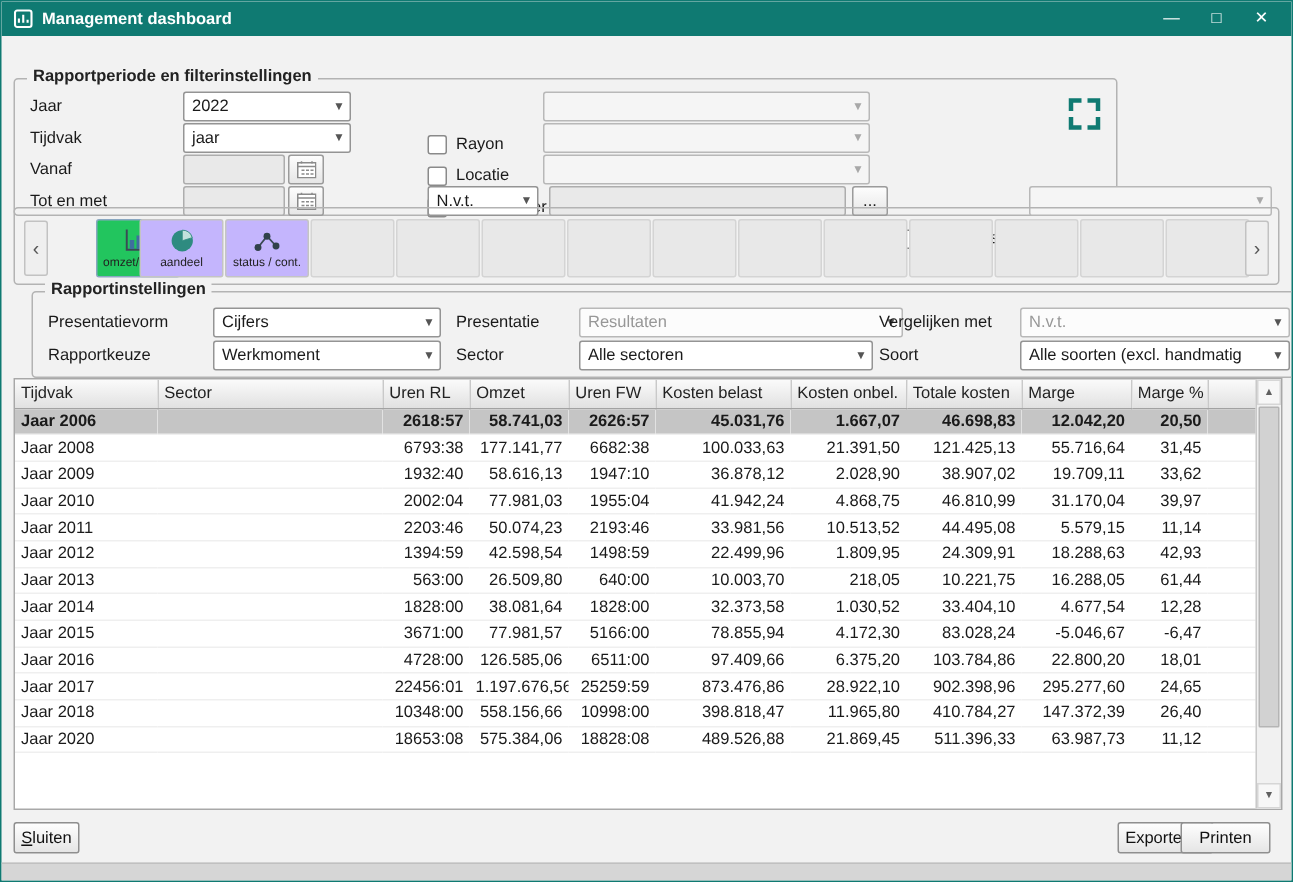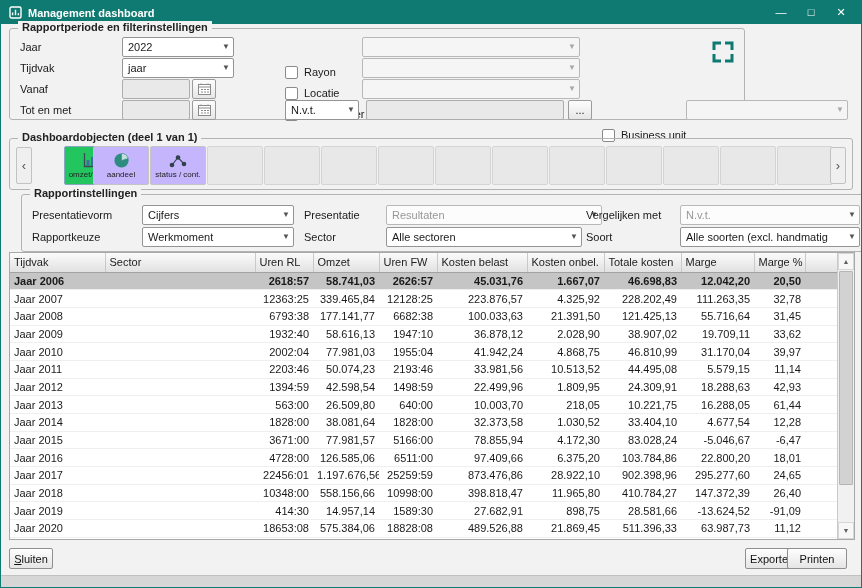--- a/index.html
+++ b/index.html
@@ -16,21 +16,21 @@
     display:flex; align-items:center; padding:0 8px; gap:6px; }
   .titlebar .title { font-weight:bold; flex:1; font-size:11px; }
   .winbtn { width:24px; text-align:center; font-size:11px; line-height:23px; color:#fff; }
 
   .client { position:absolute; left:0; top:23px; right:0; bottom:0; }
 
   
   .groupbox { position:absolute; border:1px solid #b3b3b3; border-radius:3px; }
   .groupbox > .legend { position:absolute; top:-8px; left:8px;
     background:#f2f2f2; padding:0 4px; font-weight:bold; color:#222; white-space:nowrap; }
-  .g1 { left:8px; top:4px;  width:736px; height:92px; }
+  .g1 { left:8px; top:28px;  width:736px; height:92px; }
   .g2 { left:8px; top:114px; width:844px; height:52px; }
   .g3 { left:20px; top:170px; width:844px; height:58px; }
 
   
   .lbl { position:absolute; line-height:20px; white-space:nowrap; }
   .select { position:absolute; height:20px; background:#fff; border:1px solid #949494;
     border-radius:2px; padding:0 16px 0 5px; line-height:18px; overflow:hidden;
     white-space:nowrap; text-overflow:ellipsis; }
   .select .chev { position:absolute; right:3px; top:0; line-height:18px;
     font-size:8px; color:#555; }
@@ -195,21 +195,20 @@
       <div class="expand-btn">
         <span style="display:flex">
           <svg width="24" height="24" viewBox="0 0 24 24" fill="none" stroke="#0f7a72" stroke-width="3" stroke-linecap="square">
               <path d="M3 8.5V3h5.5M15.5 3H21v5.5M21 15.5V21h-5.5M8.5 21H3v-5.5"></path>
             </svg>
         </span>
       </div>
     </div>
 
     <div class="groupbox g2">
-      <span class="legend">Dashboardobjecten (deel 1 van 1)</span>
 
       <div class="dash-nav" style="left:6px">
         <span>‹</span>
       </div>
 
       <div class="dash-btn selected" style="left:26px">
         <span style="display:flex">
           <svg width="20" height="17" viewBox="0 0 20 17">
               <path d="M2.5 1v13.5H18" stroke="#3b4a55" fill="none" stroke-width="1.3"></path>
               <rect x="4.5" y="8" width="3" height="6" fill="#3f6f9e"></rect>
@@ -339,33 +338,20 @@
     <td class="num">58.741,03</td>
     <td class="num">2626:57</td>
     <td class="num">45.031,76</td>
     <td class="num">1.667,07</td>
     <td class="num">46.698,83</td>
     <td class="num">12.042,20</td>
     <td class="num">20,50</td>
     <td></td>
   </tr>
             <tr>
-    <td>Jaar 2007</td>
-    <td></td>
-    <td class="num">12363:25</td>
-    <td class="num">339.465,84</td>
-    <td class="num">12128:25</td>
-    <td class="num">223.876,57</td>
-    <td class="num">4.325,92</td>
-    <td class="num">228.202,49</td>
-    <td class="num">111.263,35</td>
-    <td class="num">32,78</td>
-    <td></td>
-  </tr>
-            <tr>
     <td>Jaar 2008</td>
     <td></td>
     <td class="num">6793:38</td>
     <td class="num">177.141,77</td>
     <td class="num">6682:38</td>
     <td class="num">100.033,63</td>
     <td class="num">21.391,50</td>
     <td class="num">121.425,13</td>
     <td class="num">55.716,64</td>
     <td class="num">31,45</td>
@@ -495,33 +481,20 @@
     <td class="num">558.156,66</td>
     <td class="num">10998:00</td>
     <td class="num">398.818,47</td>
     <td class="num">11.965,80</td>
     <td class="num">410.784,27</td>
     <td class="num">147.372,39</td>
     <td class="num">26,40</td>
     <td></td>
   </tr>
             <tr>
-    <td>Jaar 2019</td>
-    <td></td>
-    <td class="num">414:30</td>
-    <td class="num">14.957,14</td>
-    <td class="num">1589:30</td>
-    <td class="num">27.682,91</td>
-    <td class="num">898,75</td>
-    <td class="num">28.581,66</td>
-    <td class="num">-13.624,52</td>
-    <td class="num">-91,09</td>
-    <td></td>
-  </tr>
-            <tr>
     <td>Jaar 2020</td>
     <td></td>
     <td class="num">18653:08</td>
     <td class="num">575.384,06</td>
     <td class="num">18828:08</td>
     <td class="num">489.526,88</td>
     <td class="num">21.869,45</td>
     <td class="num">511.396,33</td>
     <td class="num">63.987,73</td>
     <td class="num">11,12</td>

